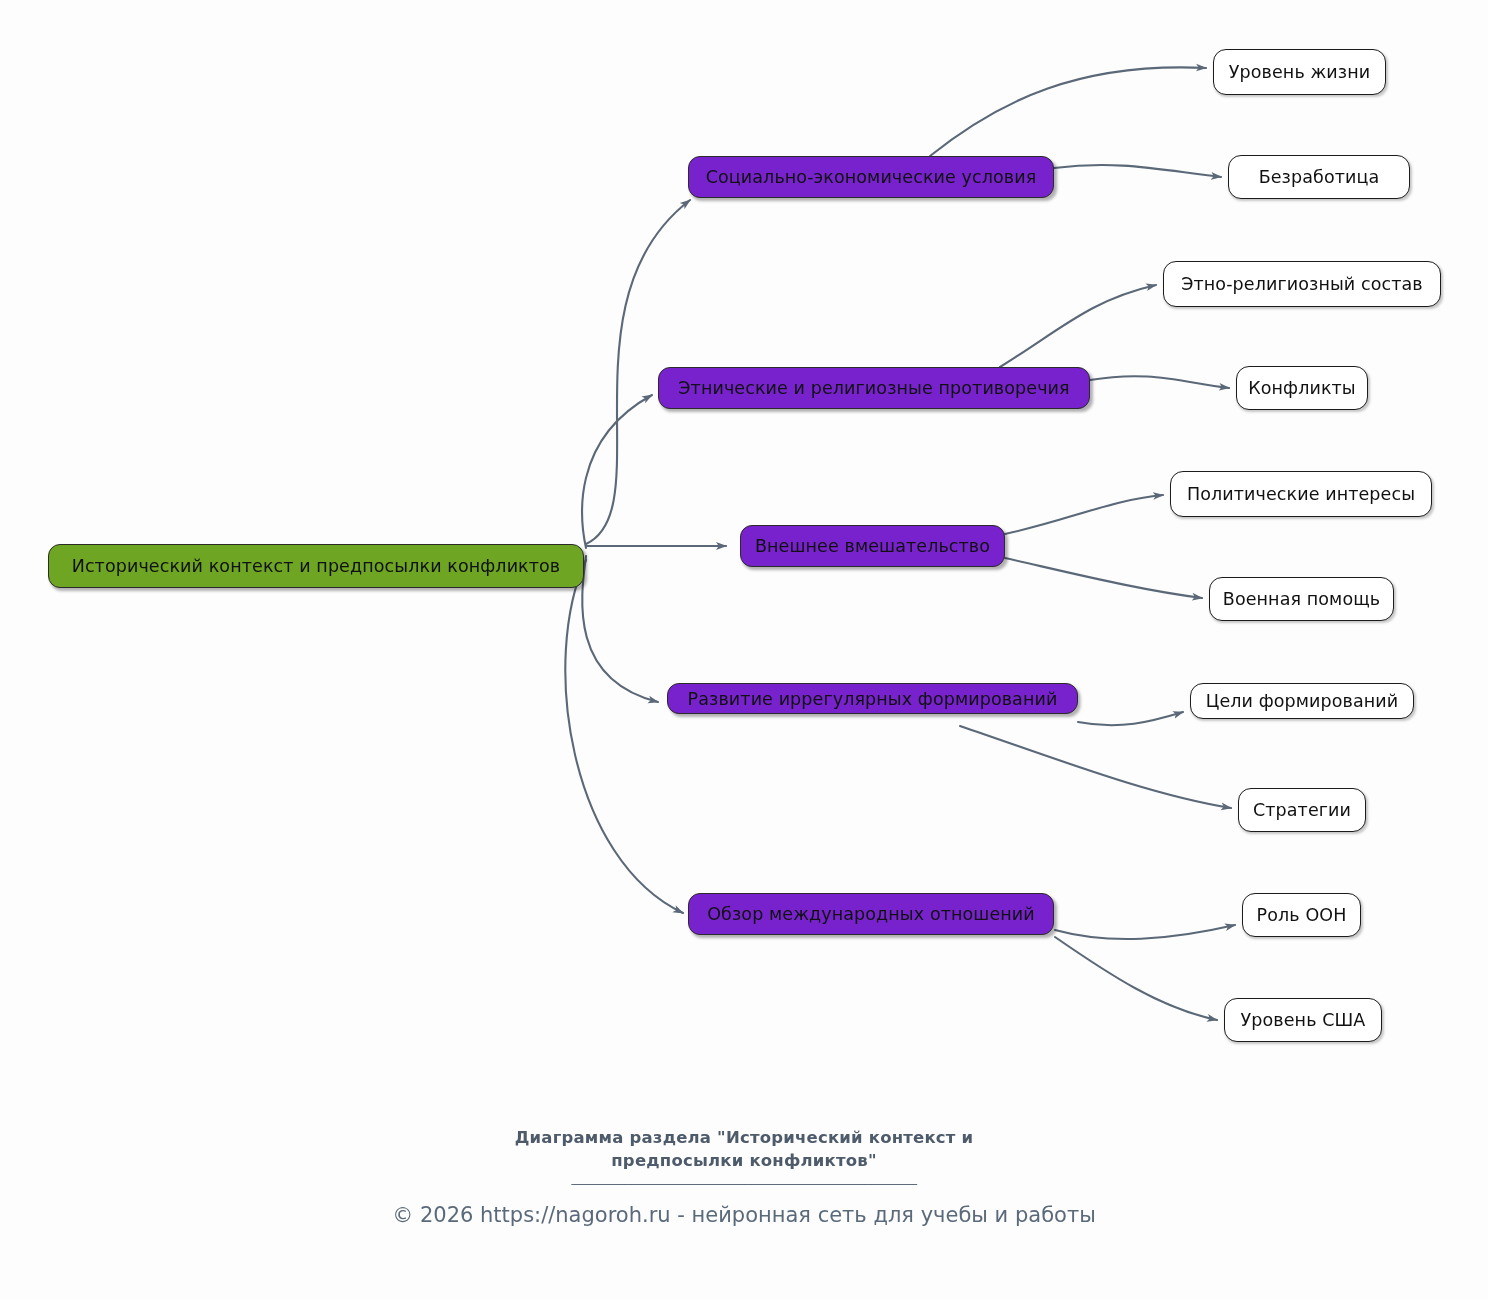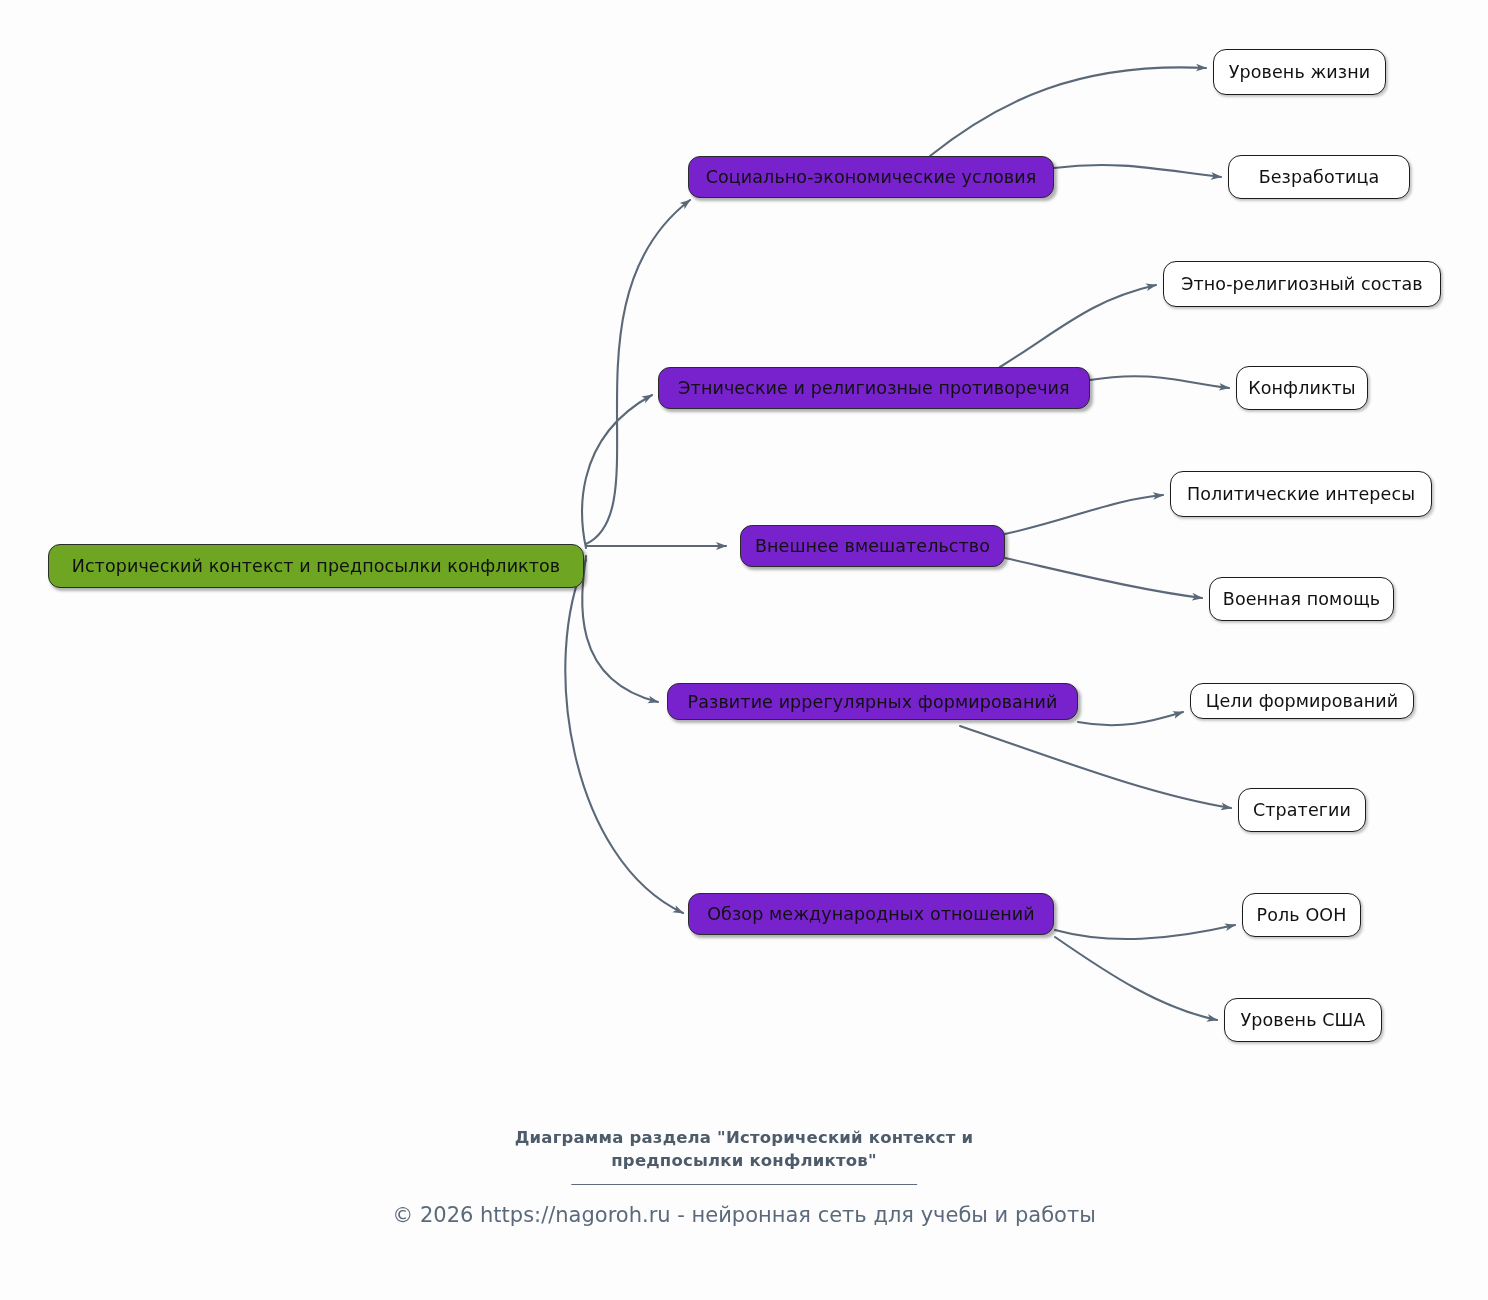--- a/index.html
+++ b/index.html
@@ -136,21 +136,21 @@
       </div>
       <div class="node branch" style="left: 740px; top: 525px; width: 265px; height: 42px;">
         <span>Внешнее вмешательство</span>
       </div>
       <div class="node leaf" style="left: 1170px; top: 471px; width: 262px; height: 46px;">
         <span>Политические интересы</span>
       </div>
       <div class="node leaf" style="left: 1209px; top: 577px; width: 185px; height: 44px;">
         <span>Военная помощь</span>
       </div>
-      <div class="node branch" style="left: 667px; top: 683px; width: 411px; height: 37px;">
+      <div class="node branch" style="left: 667px; top: 683px; width: 411px; height: 31px;">
         <span>Развитие иррегулярных формирований</span>
       </div>
       <div class="node leaf" style="left: 1190px; top: 683px; width: 224px; height: 36px;">
         <span>Цели формирований</span>
       </div>
       <div class="node leaf" style="left: 1238px; top: 788px; width: 128px; height: 44px;">
         <span>Стратегии</span>
       </div>
       <div class="node branch" style="left: 688px; top: 893px; width: 366px; height: 42px;">
         <span>Обзор международных отношений</span>

